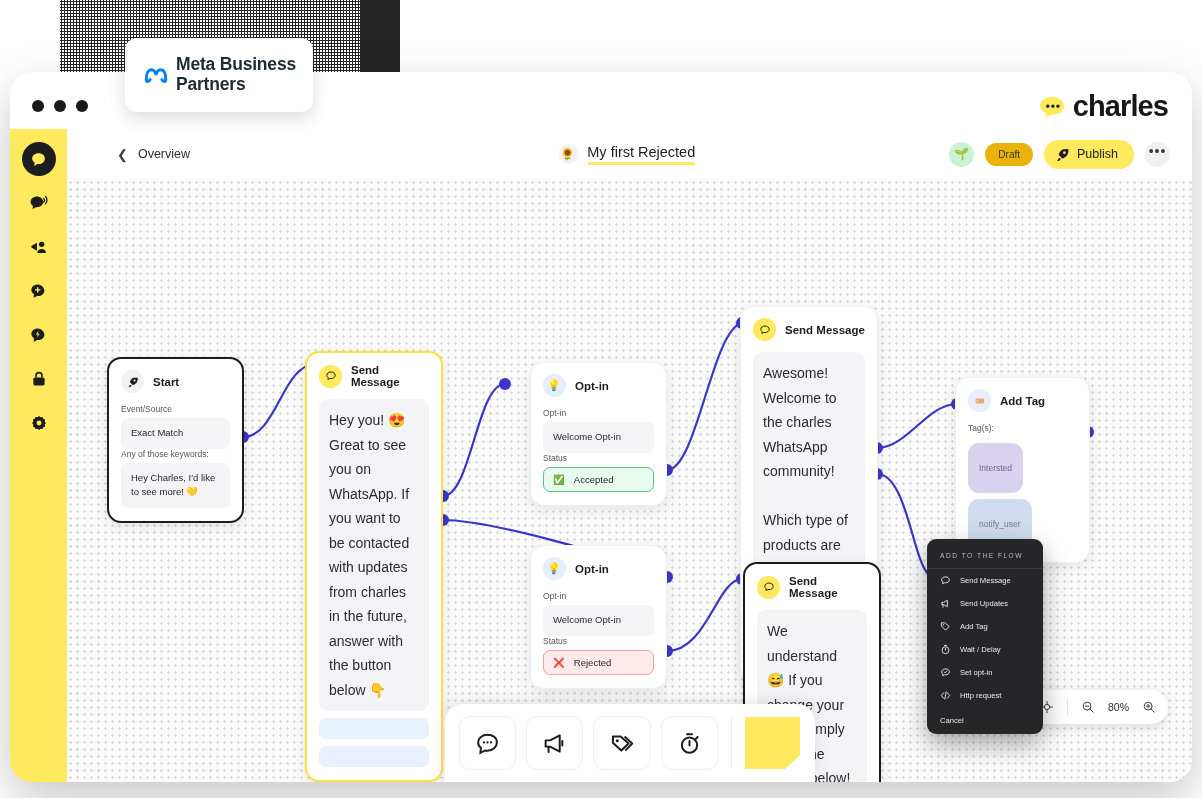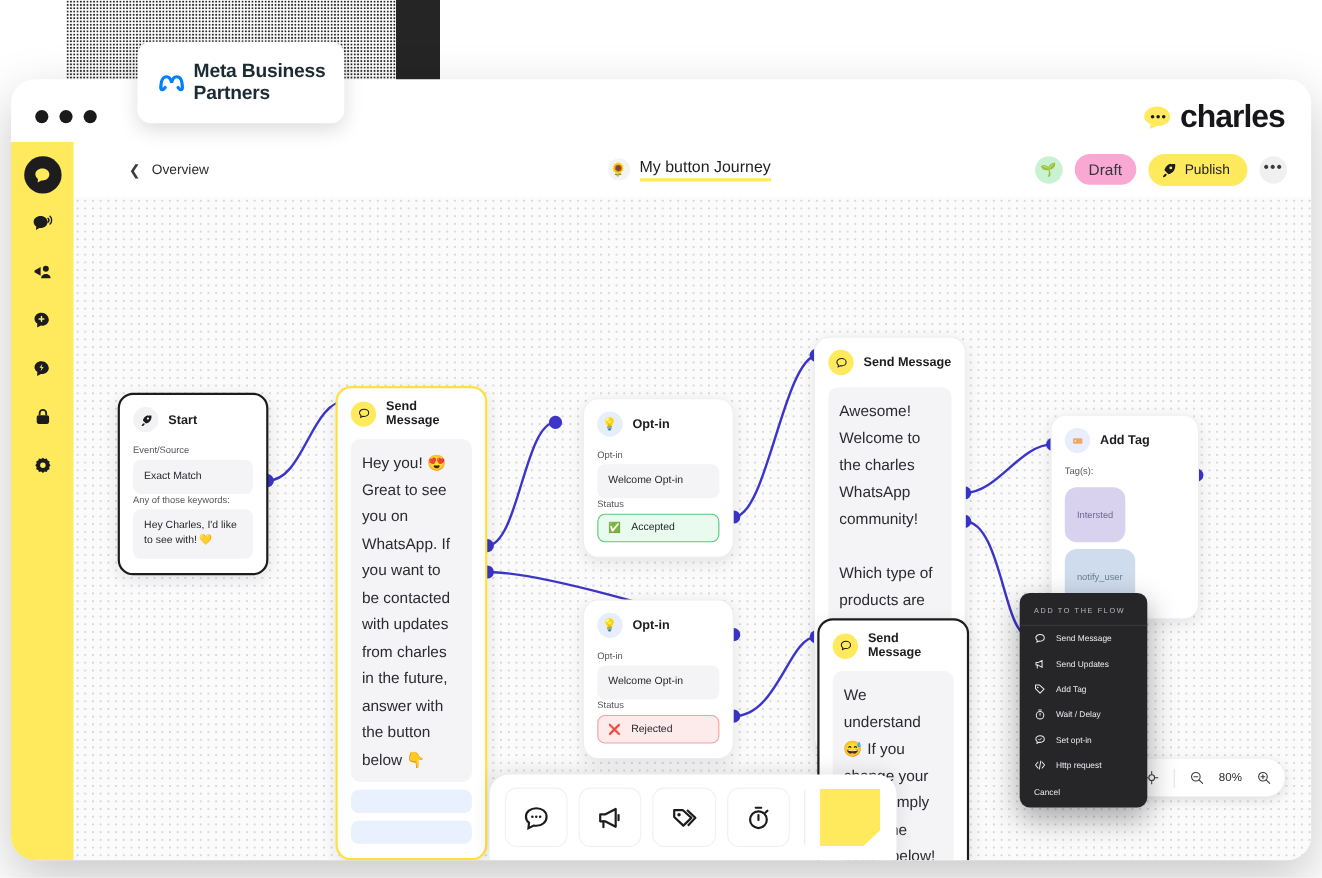--- a/index.html
+++ b/index.html
@@ -37,21 +37,21 @@
   
   .topbar{position:absolute;left:57px;top:57px;right:0;height:50px;background:#fff;display:flex;align-items:center;z-index:4;}
   .back{display:flex;align-items:center;gap:10px;margin-left:50px;cursor:pointer;}
   .back-chev{font-size:13px;color:#3c3c40;}
   .back-txt{font-size:12.5px;color:#2d2d30;}
   .journey{position:absolute;left:50%;transform:translateX(-52%);display:flex;align-items:center;gap:9px;}
   .jemoji{width:20px;height:20px;border-radius:50%;background:#f3f3f3;display:flex;align-items:center;justify-content:center;font-size:12px;}
   .jname{font-size:14.5px;color:#1e1e22;border-bottom:3px solid #ffe95c;padding-bottom:2px;}
   .tb-right{position:absolute;right:22px;display:flex;align-items:center;gap:11px;}
   .avatar{width:25px;height:25px;border-radius:50%;background:#c8f2d2;display:flex;align-items:center;justify-content:center;font-size:12px;}
-  .draft{background:#f9a8d4;color:#35353a;font-size:14px;padding:6px 13px;border-radius:14px;cursor:pointer;}
+  .draft{background:#eab308;color:#35353a;font-size:10px;padding:6px 13px;border-radius:14px;cursor:pointer;}
   .publish{background:#ffe95c;color:#1b1b1e;font-size:12.5px;padding:7px 16px 7px 11px;border-radius:16px;
     display:flex;align-items:center;gap:7px;cursor:pointer;font-weight:500;}
   .more{width:25px;height:25px;border-radius:50%;background:#f0f0f0;display:flex;align-items:center;
     justify-content:center;font-size:14px;color:#3a3a3e;letter-spacing:1px;cursor:pointer;padding-bottom:6px;box-sizing:border-box;}
 
   
   .canvas{position:absolute;left:57px;top:107px;right:0;bottom:0;overflow:hidden;
     background-color:#fbfbfb;
     background-image:radial-gradient(#d8d8d8 1.1px, transparent 1.2px);
     background-size:7px 7px;}
@@ -189,21 +189,21 @@
       </div>
     </div>
 
     <div class="topbar">
       <div class="back">
         <span class="back-chev">❮</span>
         <span class="back-txt">Overview</span>
       </div>
       <div class="journey">
         <span class="jemoji">🌻</span>
-        <span class="jname">My button Journey</span>
+        <span class="jname">My first Rejected</span>
       </div>
       <div class="tb-right">
         <div class="avatar">🌱</div>
         <div class="draft">Draft</div>
         <div class="publish">
           <svg width="15" height="15" viewBox="0 0 24 24">
             <path d="M14.5 3C9 4.5 6.5 9 5.8 12.5l5.7 5.7C15 17.5 19.5 15 21 9.5c.6-2.3.5-4.5.3-6-1.5-.2-3.7-.3-6 .3z" fill="#1c1c1f"></path>
             <circle cx="15" cy="9" r="2.1" fill="#ffe95c"></circle>
             <path d="M5 19.5c1.2-1.5 2.6-2.5 3.6-1.5s0 2.4-1.5 3.6c-1 .8-2.6 1.2-3.3.9-.3-.7.3-2.1 1.2-3z" fill="#1c1c1f"></path>
           </svg>
@@ -251,21 +251,21 @@
               <circle cx="15" cy="9" r="2" fill="#fff"></circle>
               <path d="M5 19.5c1.2-1.5 2.6-2.5 3.6-1.5s0 2.4-1.5 3.6c-1 .8-2.6 1.2-3.3.9-.3-.7.3-2.1 1.2-3z" fill="#1c1c1f"></path>
             </svg>
           </span>
           <span class="ntitle">Start</span>
         </div>
         <div class="nbody">
           <div class="flabel">Event/Source</div>
           <div class="fval">Exact Match</div>
           <div class="flabel">Any of those keywords:</div>
-          <div class="fval">Hey Charles, I'd like to see with! 💛</div>
+          <div class="fval">Hey Charles, I'd like to see more! 💛</div>
         </div>
       </div>
 
       <div class="node sel-yellow" style="left:238px;top:172px;width:138px;">
         <div class="nhead">
           <span class="nicon yellow">
             <svg width="12" height="12" viewBox="0 0 24 24">
               <path d="M12 4C7.3 4 3.6 6.9 3.6 10.6c0 1.9 1 3.6 2.7 4.8L5.9 19l3.9-2c.7.1 1.4.2 2.2.2 4.7 0 8.4-2.9 8.4-6.6S16.7 4 12 4z" fill="none" stroke="#1c1c1f" stroke-width="1.9"></path>
             </svg>
           </span>

